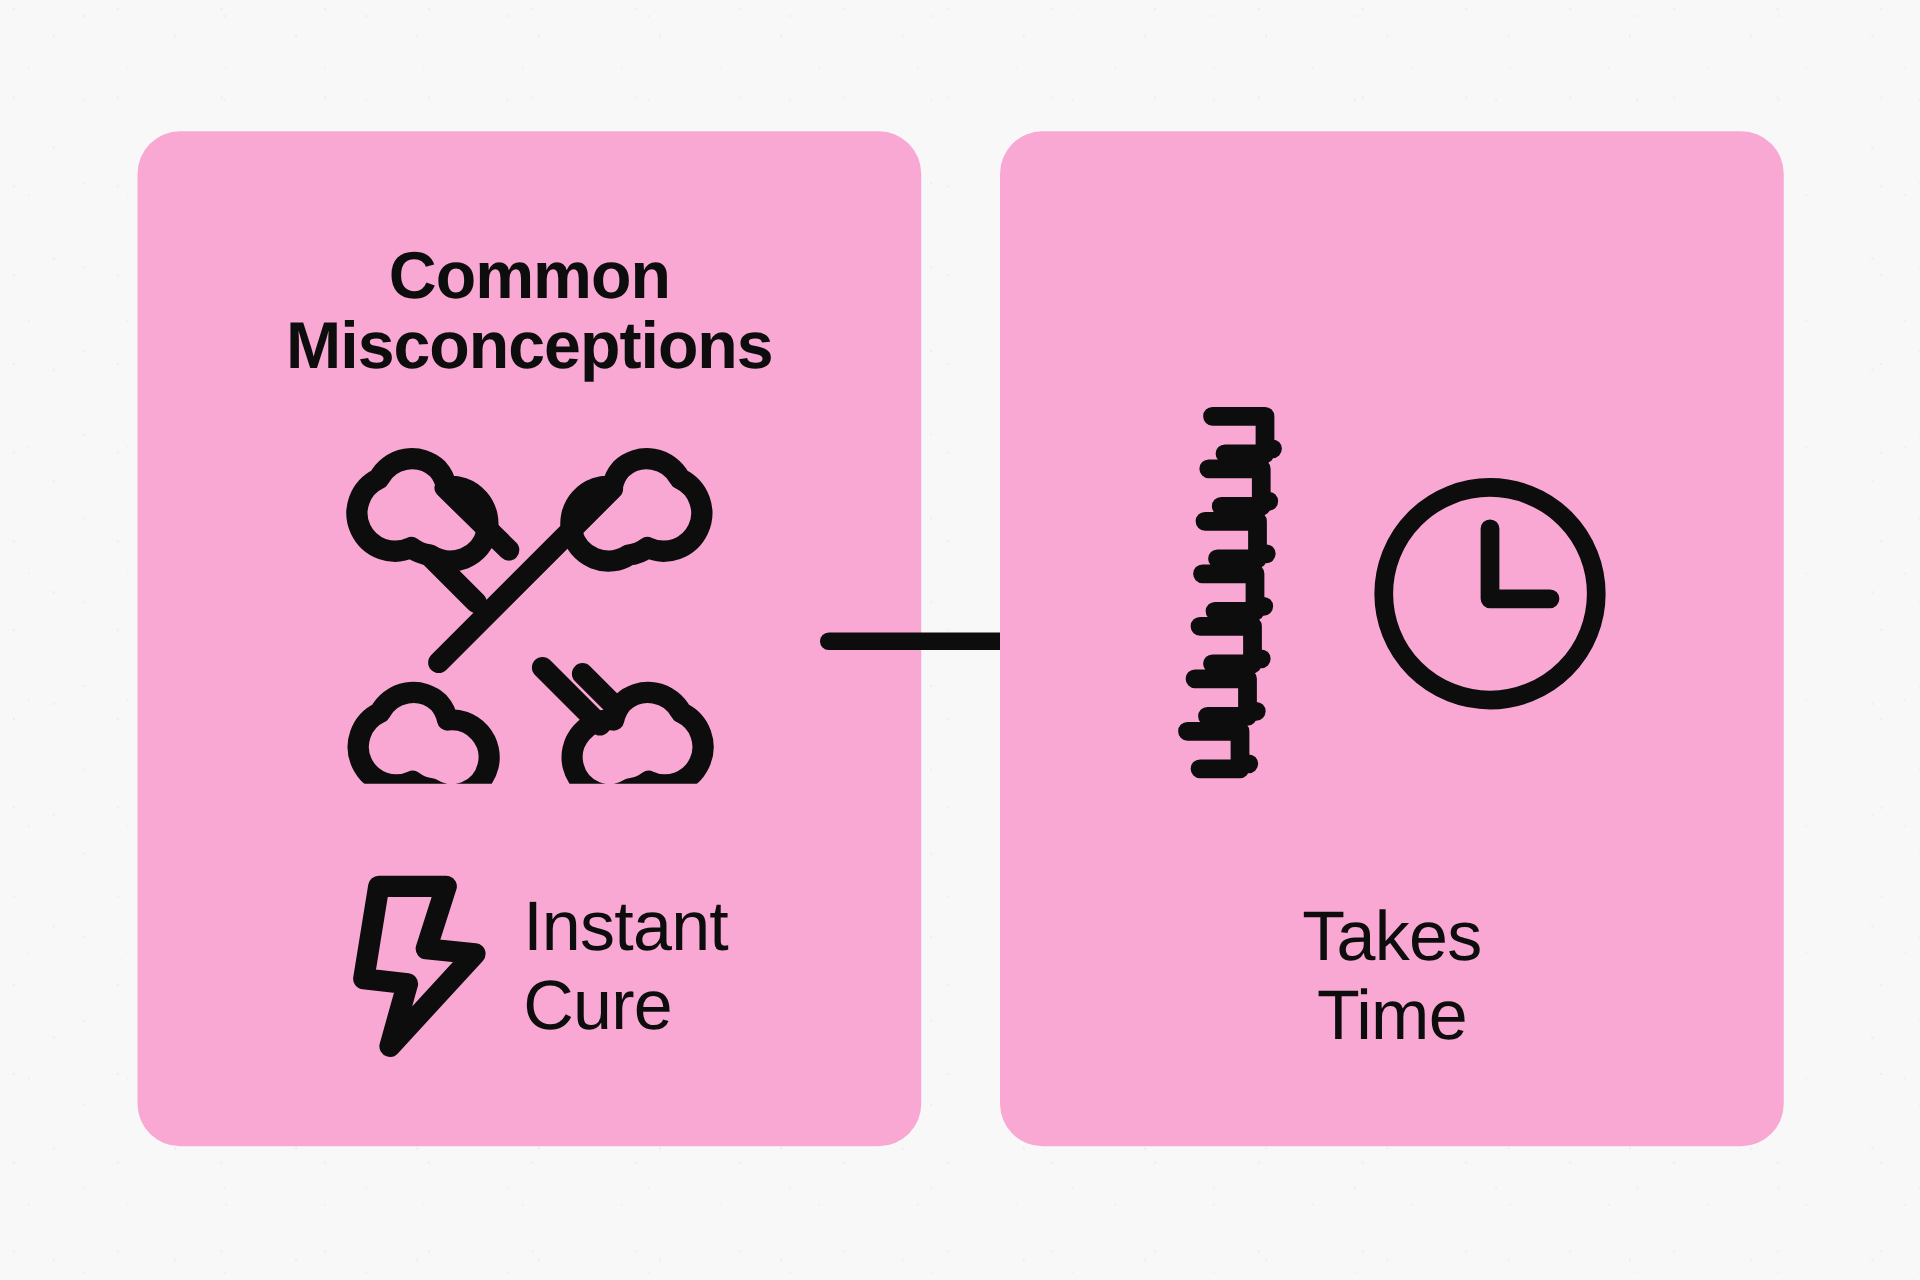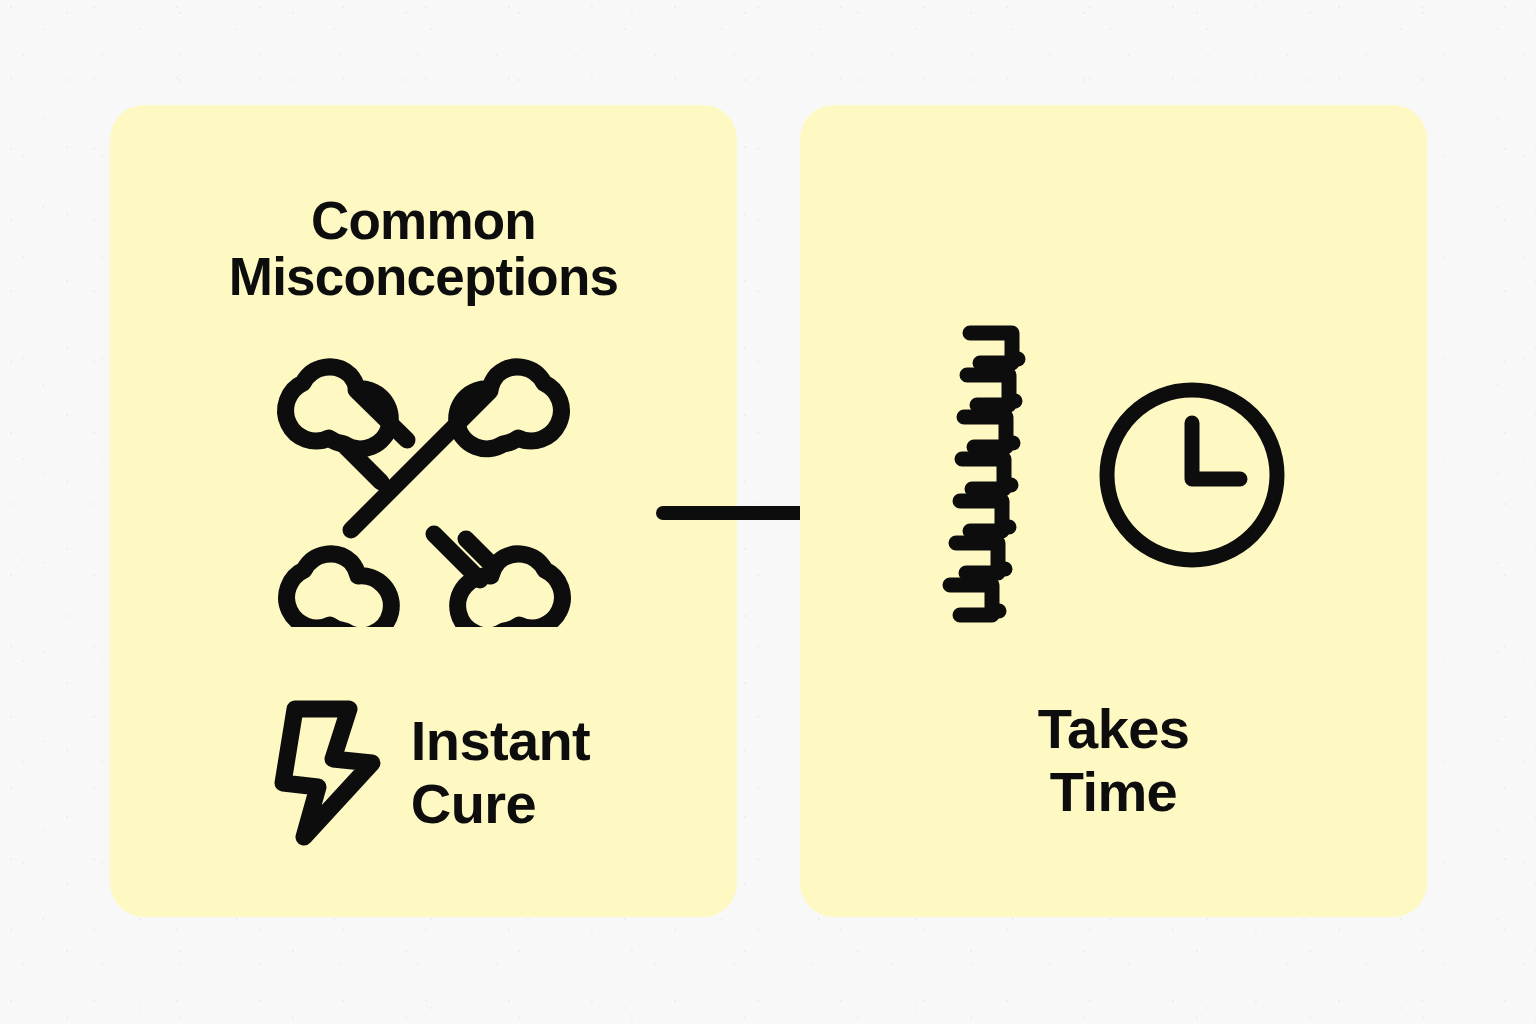--- a/index.html
+++ b/index.html
@@ -31,21 +31,21 @@
 
   #stage {
     position: absolute;
     inset: 0;
   }
 
   .card {
     position: absolute;
     top: 105px;
     height: 812px;
-    background: #fef9c3;
+    background: #f9a8d4;
     border-radius: 34px;
   }
   #card-left  { left: 110px; width: 627px; }
   #card-right { left: 800px; width: 627px; }
 
   .card-title {
     position: absolute;
     left: 0;
     right: 0;
     text-align: center;
@@ -83,28 +83,28 @@
   }
   #label-row-left {
     top: 592px;
     gap: 26px;
     padding-left: 14px;
   }
   #label-row-right { top: 592px; }
 
   .label-text {
     font-size: 56px;
-    font-weight: 700;
+    font-weight: 400;
     line-height: 1.13;
     letter-spacing: -0.6px;
     color: #0d0d0d;
     white-space: pre-line;
   }
   #label-text-left  { text-align: left; }
-  #label-text-right { text-align: center; }
+  #label-text-right { text-align: center; margin-top: 20px; }
 
   
   #arrow-connector {
     position: absolute;
     left: 655px;
     top: 478px;
     width: 232px;
     height: 70px;
   }
 

